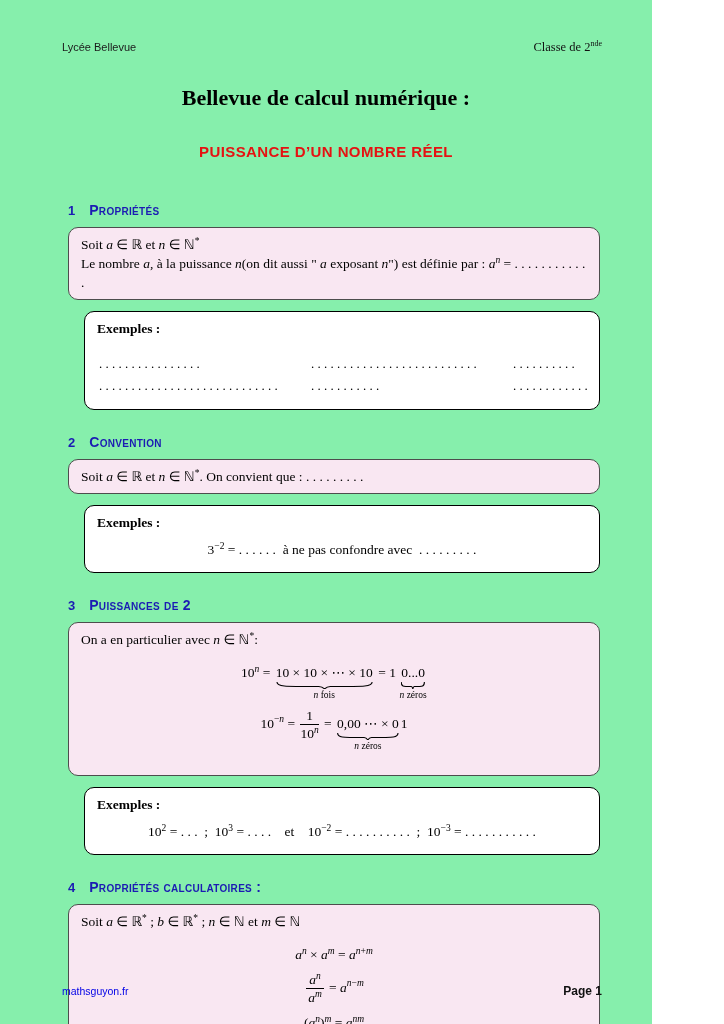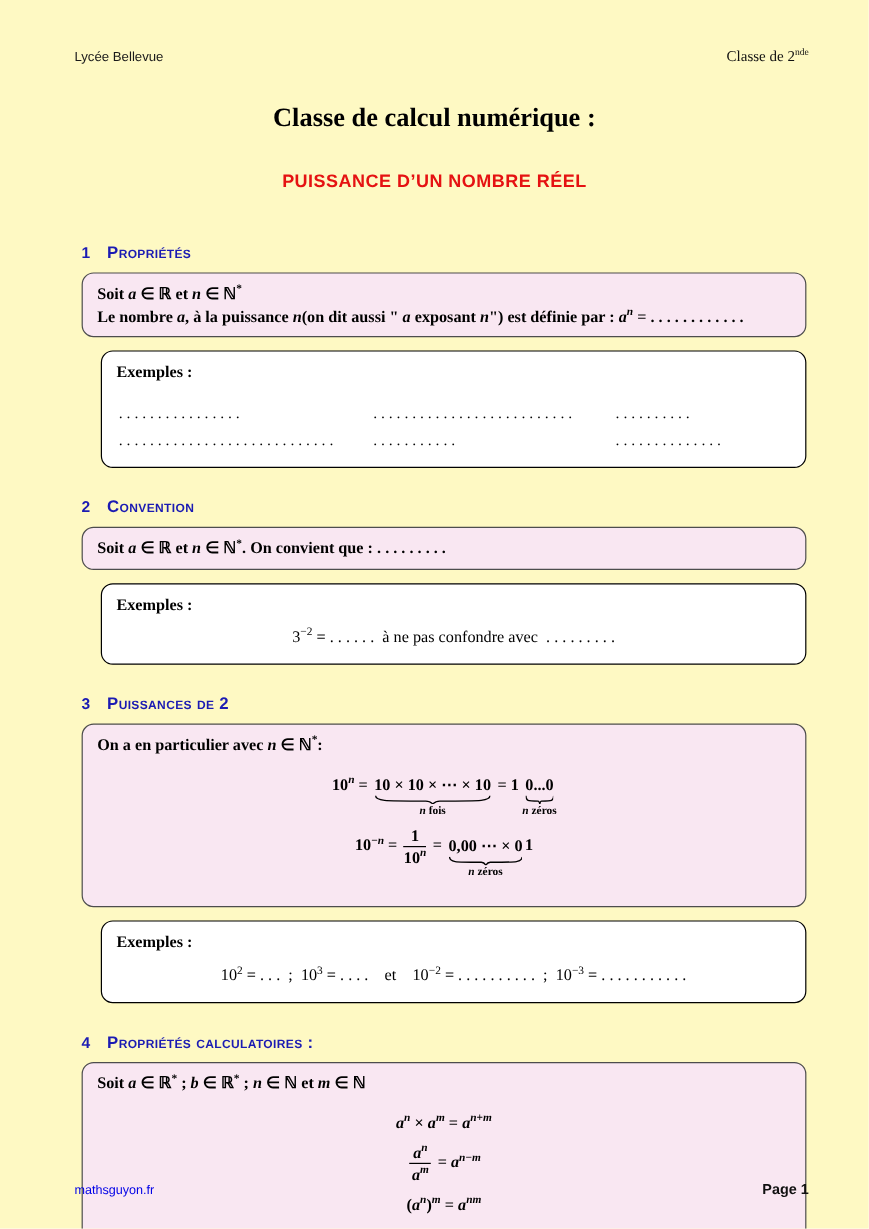--- a/index.html
+++ b/index.html
@@ -1,37 +1,37 @@
 <!DOCTYPE html>
 <html style="--blue: #1b1bb3; --red: #e51212; --pink: #f9e7f2; --link: #0000e6;"><head>
 <meta charset="utf-8">
 <style>
   html,body{margin:0;padding:0;background:#ffffff;}
   .page{
-    position:relative;width:724px;height:1024px;background:#fef9c3;
+    position:relative;width:652px;height:1024px;background:#86efac;
     font-family:"Liberation Serif",serif;color:#000;overflow:hidden;
   }
   
   .header{display:flex;justify-content:space-between;align-items:baseline;
     padding:40px 50px 0 62px;}
   .header-left{font-family:"Liberation Sans",sans-serif;font-size:11px;color:#1a1a1a;}
   .header-right{font-size:12.5px;color:#111;}
   .header-right sup{font-size:8px;}
   
   .title{margin:30px 0 0;text-align:center;font-size:22px;font-weight:bold;color:#000;}
   .subtitle{margin-top:32px;text-align:center;font-family:"Liberation Sans",sans-serif;
     font-weight:bold;font-size:15px;letter-spacing:0.4px;color:var(--red,#e51212);}
   
   .content{position:absolute;left:68px;right:52px;top:178px;}
   .sec-head{display:flex;align-items:baseline;gap:14px;margin-top:24px;
     font-family:"Liberation Sans",sans-serif;font-weight:bold;color:var(--blue,#1b1bb3);}
   .sec-num{font-size:13px;}
   .sec-label{font-variant:small-caps;font-size:14px;letter-spacing:0.3px;}
   .box{border-radius:10px;padding:7px 12px;font-size:13.5px;line-height:1.42;}
-  .box.pink{background:var(--pink,#f9e7f2);border:1px solid #4d4d4d;margin-top:9px;font-weight:bold;}
+  .box.pink{background:var(--pink,#f9e7f2);border:1px solid #4d4d4d;margin-top:9px;}
   .box.white{background:#fff;border:1.4px solid #000;margin-top:11px;margin-left:16px;}
   .ex-title{font-weight:bold;font-size:13.5px;}
   .bline{font-size:13.5px;}
   sup{font-size:9.5px;line-height:0;}
   i{font-style:italic;}
   
   .dots-grid{display:grid;grid-template-columns:212px 202px 1fr;row-gap:4px;margin:16px 0 6px 2px;}
   .dots{font-size:13px;white-space:nowrap;overflow:hidden;}
   
   .mathline{text-align:center;font-size:13.5px;margin:8px 0 6px;}
@@ -57,21 +57,21 @@
 </head>
 <body>
 
 <div class="page">
 
   <div class="header">
     <span class="header-left">Lycée Bellevue</span>
     <span class="header-right">Classe de 2<sup>nde</sup></span>
   </div>
 
-  <h1 class="title">Classe de calcul numérique :</h1>
+  <h1 class="title">Bellevue de calcul numérique :</h1>
   <div class="subtitle">PUISSANCE D’UN NOMBRE RÉEL</div>
 
   <div class="content">
 
     <div class="sec-head">
       <span class="sec-num">1</span>
       <span class="sec-label">Propriétés</span>
     </div>
     <div class="box pink">
       <div class="bline">Soit <i>a</i> ∈ ℝ et <i>n</i> ∈ ℕ<sup>*</sup></div>

